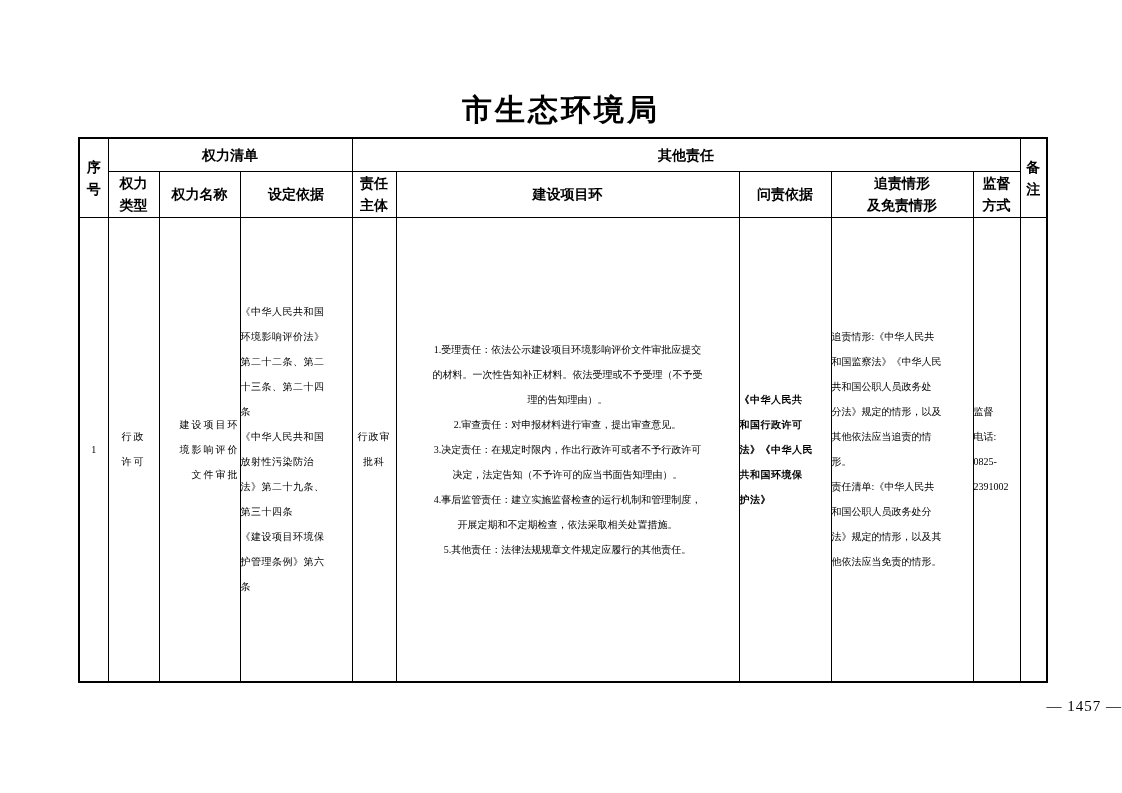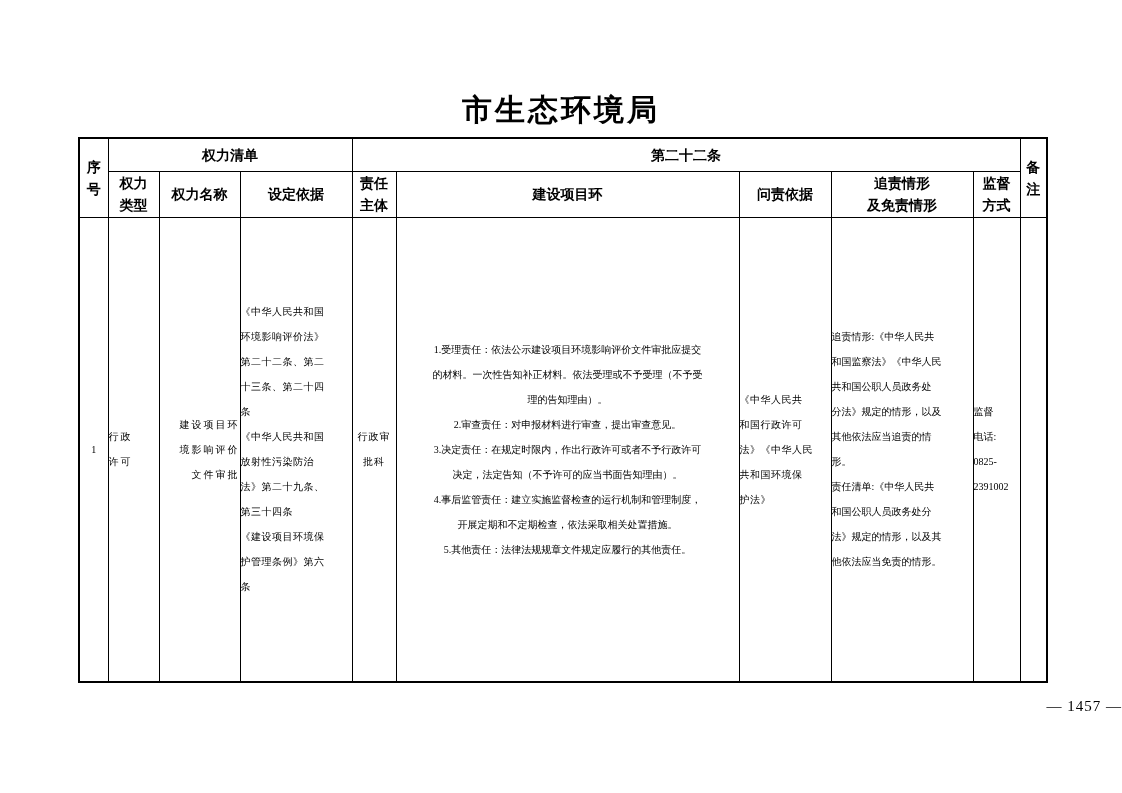--- a/index.html
+++ b/index.html
@@ -57,26 +57,26 @@
   .row-cols  { height: 46px; }
   .row-body  { height: 465px; }
   
   table.duty-table td {
     font-family: "Liberation Serif", "DejaVu Serif", serif;
     font-size: 10px;
     line-height: 25px;
     white-space: pre;
   }
   td.cell-serial   { font-size: 13px; text-align: center; }
-  td.cell-ptype    { letter-spacing: 2px; }
+  td.cell-ptype    { text-align: center; letter-spacing: 2px; }
   td.cell-pname    { padding: 0 4px; letter-spacing: 2px; text-align: right; }
   td.cell-basis    { padding: 0 5px; text-align: left; letter-spacing: 0.5px; }
   td.cell-subject  { text-align: center; letter-spacing: 1px; }
   td.cell-items    { padding: 0 5px; text-align: center; font-size: 12px; }
-  td.cell-inquiry  { padding: 0 7px; text-align: left; letter-spacing: 0.5px; }
+  td.cell-inquiry  { padding: 0 7px; text-align: left; letter-spacing: 0.5px; font-weight: bold; }
   td.cell-pursuit  { padding: 0 5px; text-align: left; font-size: 12px; }
   td.cell-supervis { padding: 0 3px; text-align: left; }
   td.cell-remarks  { }
   .page-number {
     position: absolute;
     top: 698px;
     left: 0;
     width: 1122px;
     text-align: right;
     font-size: 15px;
@@ -102,21 +102,21 @@
       <col style="width:92px">
       <col style="width:142px">
       <col style="width:47px">
       <col style="width:27px">
     </colgroup>
     <tbody>
         <tr class="row-group">
       <th rowspan="2">序
 号</th>
       <th colspan="3">权力清单</th>
-      <th colspan="5">第二十二条</th>
+      <th colspan="5">其他责任</th>
       <th rowspan="2">备
 注</th>
     </tr>
     <tr class="row-cols">
       <th>权力
 类型</th>
       <th>权力名称</th>
       <th>设定依据</th>
       <th>责任
 主体</th>

